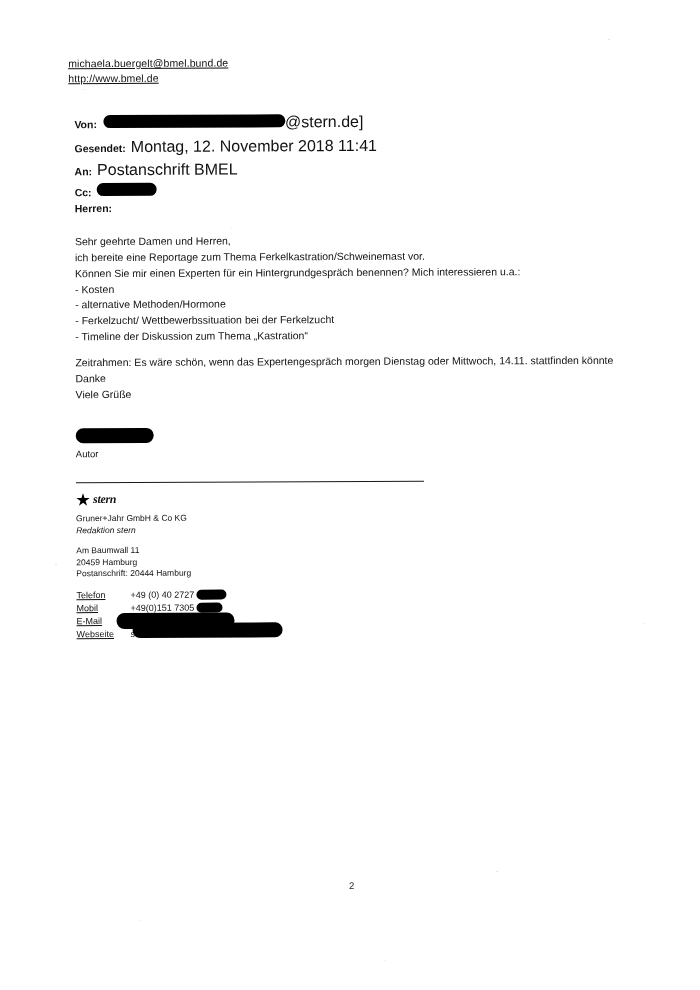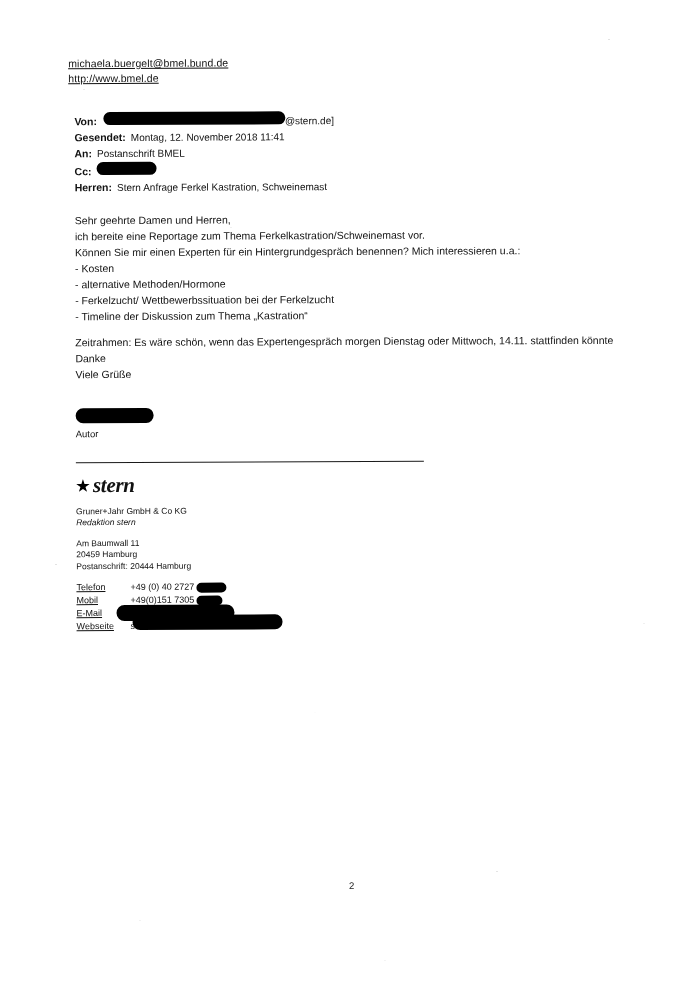--- a/index.html
+++ b/index.html
@@ -71,21 +71,21 @@
     align-items: baseline;
     min-height: 13px;
     margin-bottom: 1px;
     white-space: nowrap;
   }
   .mail-label {
     font-weight: bold;
     margin-right: 5px;
   }
   .mail-value {
-    font-size: 10px;
+    font-size: 16px;
   }
 
   .redact {
     display: inline-block;
     background: #000;
     border-radius: 8px;
     vertical-align: middle;
   }
 
   .body-text {
@@ -132,21 +132,21 @@
   .stern-star {
     width: 14px;
     height: 14px;
     background: #000;
     clip-path: polygon(50% 0%, 61% 35%, 98% 35%, 68% 57%, 79% 91%, 50% 70%, 21% 91%, 32% 57%, 2% 35%, 39% 35%);
   }
   .stern-word {
     font-family: "Liberation Serif", serif;
     font-style: italic;
     font-weight: bold;
-    font-size: 21px;
+    font-size: 12px;
     letter-spacing: -0.3px;
   }
 
   .sig-line {
     font-size: 8.5px;
     line-height: 1.35;
     margin: 0;
   }
   .sig-line.italic {
     font-style: italic;
@@ -219,21 +219,20 @@
       </div>
 
       <div class="mail-row">
         <span class="mail-label">Cc:</span>
         <span class="redact" style="width:60px;height:13px;"></span>
         <span class="mail-value"></span>
       </div>
 
       <div class="mail-row">
         <span class="mail-label">Herren:</span>
-        <span class="mail-value">Stern Anfrage Ferkel Kastration, Schweinemast</span>
       </div>
 
     </div>
 
     <div class="body-text">
       <p>Sehr geehrte Damen und Herren,</p>
       <p>ich bereite eine Reportage zum Thema Ferkelkastration/Schweinemast vor.</p>
       <p>Können Sie mir einen Experten für ein Hintergrundgespräch benennen? Mich interessieren u.a.:</p>
       <p class="list-item">- Kosten</p>
       <p class="list-item">- alternative Methoden/Hormone</p>

